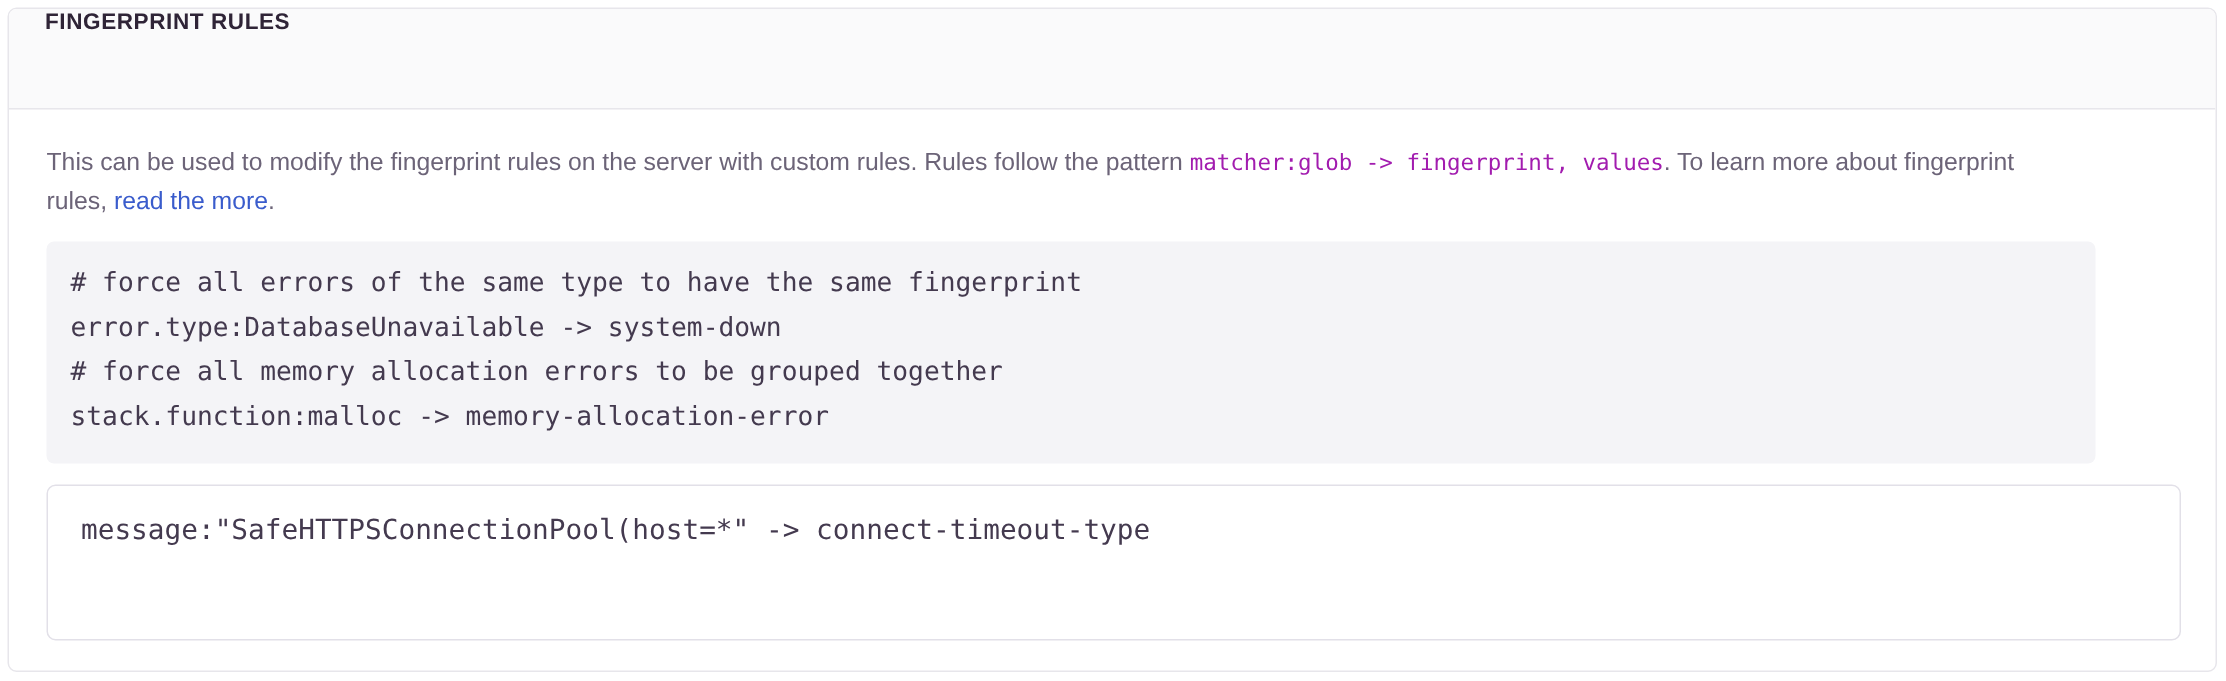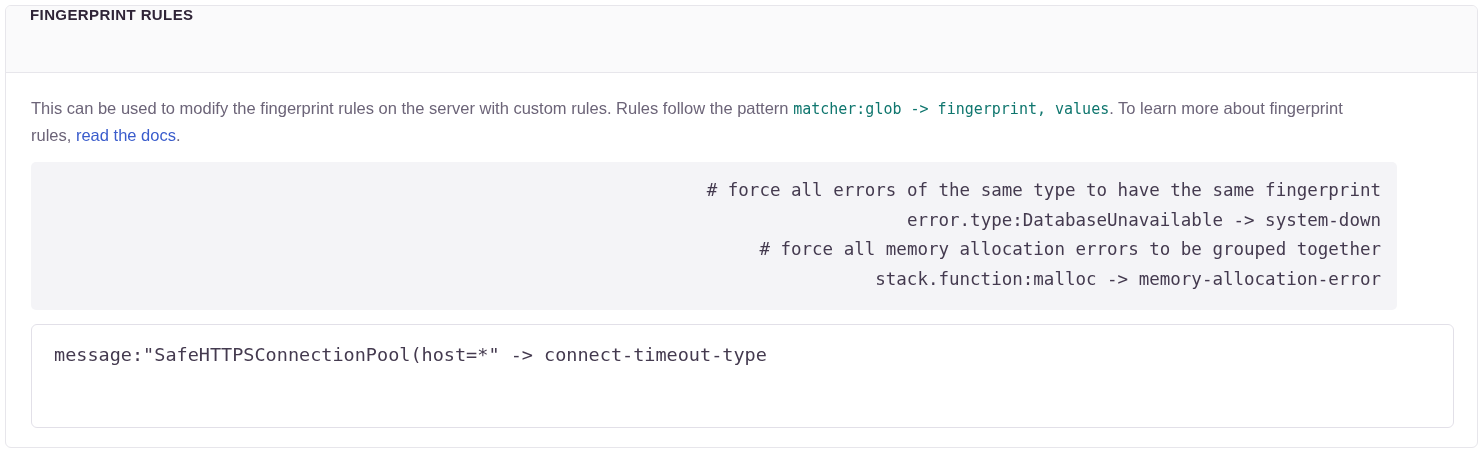--- a/index.html
+++ b/index.html
@@ -53,21 +53,21 @@
     font-size: 16.5px;
     line-height: 26px;
     color: #6c6478;
     margin: 0 0 14px 0;
     max-width: 1345px;
   }
 
   .inline-code {
     font-family: "DejaVu Sans Mono", "Liberation Mono", monospace;
     font-size: 15px;
-    color: #0f766e;
+    color: #a21caf;
     white-space: nowrap;
   }
 
   .doc-link {
     color: #3a5ccc;
     text-decoration: none;
   }
 
   .code-block {
     background: #f4f4f7;
@@ -75,21 +75,20 @@
     padding: 14px 16px 16px 16px;
     margin: 0 0 14px 0;
     width: 1366px;
     box-sizing: border-box;
     font-family: "DejaVu Sans Mono", "Liberation Mono", monospace;
     font-size: 17.5px;
     line-height: 29.5px;
     color: #443a4f;
     white-space: pre;
     overflow: hidden;
-    text-align: right;
   }
 
   .rules-input {
     display: block;
     box-sizing: border-box;
     width: 1423px;
     height: 104px;
     margin: 0;
     padding: 16px 22px;
     background: #ffffff;
@@ -109,21 +108,21 @@
 <body>
 
 <div class="panel">
 
   <div class="panel-header">
     <div class="panel-title">FINGERPRINT RULES</div>
   </div>
 
   <div class="panel-body">
 
-    <p class="description"><span>This can be used to modify the fingerprint rules on the server with custom rules. Rules follow the pattern </span><span class="inline-code">matcher:glob -&gt; fingerprint, values</span><span>. To learn more about fingerprint rules, </span><a href="#" class="doc-link">read the docs</a><span>.</span></p>
+    <p class="description"><span>This can be used to modify the fingerprint rules on the server with custom rules. Rules follow the pattern </span><span class="inline-code">matcher:glob -&gt; fingerprint, values</span><span>. To learn more about fingerprint rules, </span><a href="#" class="doc-link">read the more</a><span>.</span></p>
 
     <pre class="code-block"># force all errors of the same type to have the same fingerprint
 error.type:DatabaseUnavailable -&gt; system-down
 # force all memory allocation errors to be grouped together
 stack.function:malloc -&gt; memory-allocation-error</pre>
 
     <textarea class="rules-input" spellcheck="false" placeholder="" style="">message:"SafeHTTPSConnectionPool(host=*" -&gt; connect-timeout-type</textarea>
 
   </div>
 </div>

